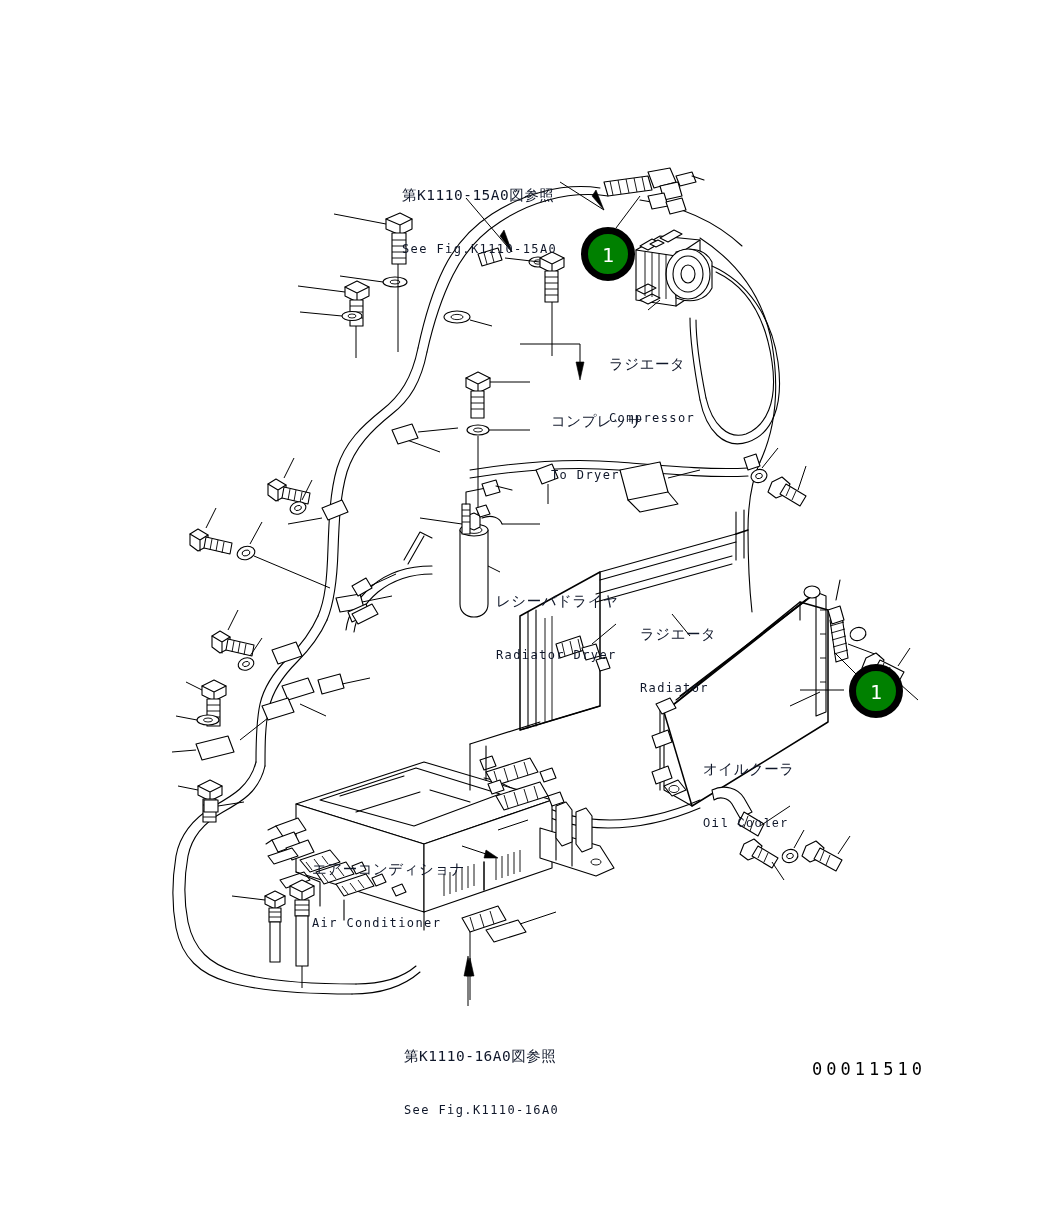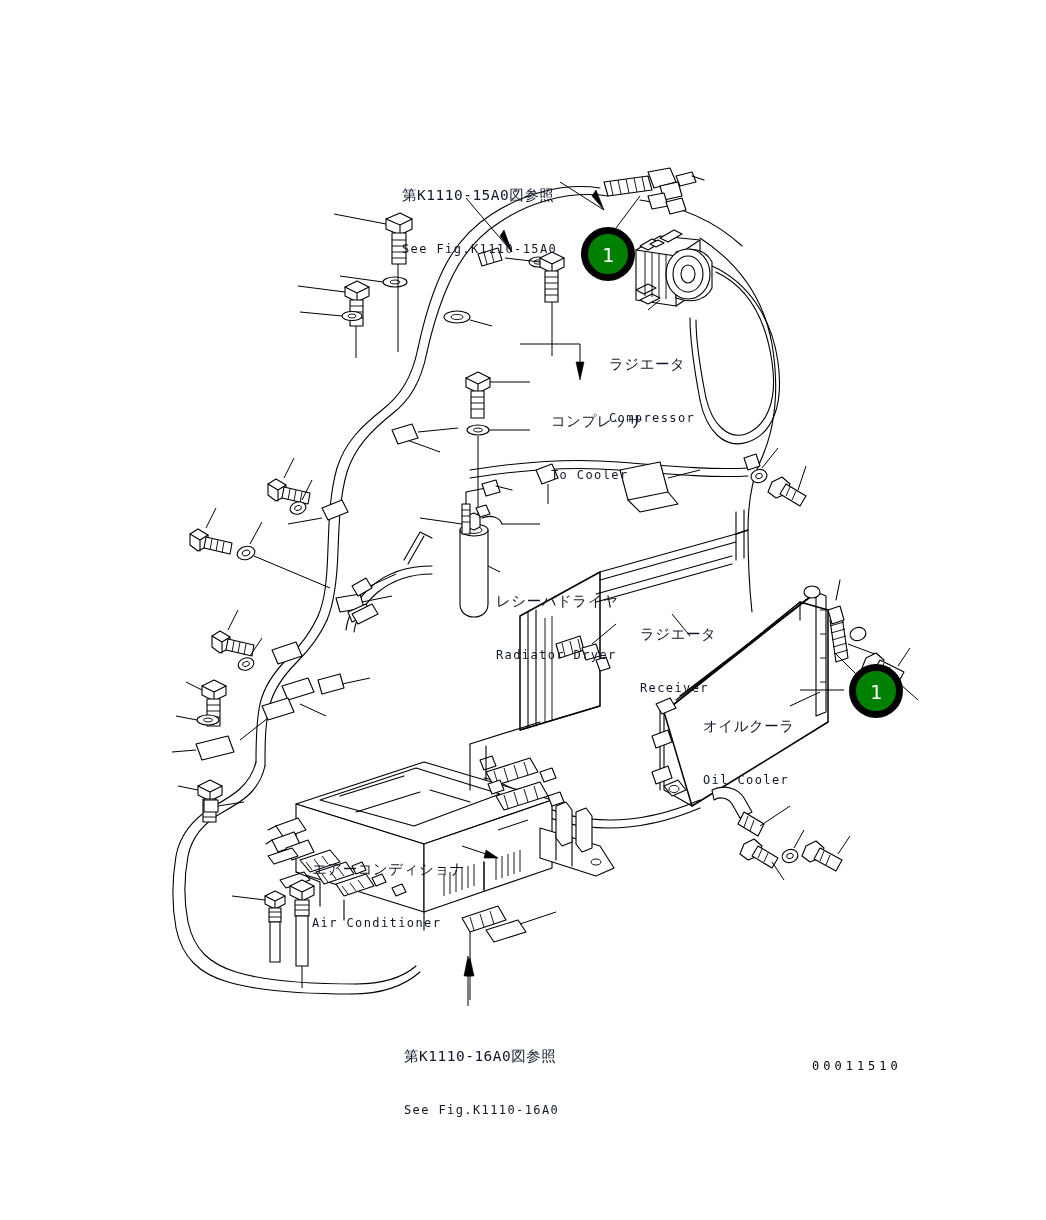--- a/index.html
+++ b/index.html
@@ -16,21 +16,21 @@
   .lead{fill:none;stroke:#000;stroke-width:1;}
   .fillw{fill:#fff;stroke:#000;stroke-width:1.1;stroke-linejoin:round;}
   .fillk{fill:#000;stroke:#000;stroke-width:0.6;}
   .thin{fill:none;stroke:#000;stroke-width:0.9;}
 
   
   .lbl{position:absolute;white-space:pre;color:#0f172a;line-height:1.18;
        font-family:"DejaVu Sans Mono","Liberation Mono",monospace;}
   .lbl .jp{font-size:14.5px;letter-spacing:0.5px;display:block;}
   .lbl .en{font-size:12px;letter-spacing:1.4px;display:block;}
-  .dwgno{position:absolute;font-size:12px;letter-spacing:4px;color:#000;}
+  .dwgno{position:absolute;font-size:17px;letter-spacing:4px;color:#000;}
 
   
   .callout{position:absolute;width:54px;height:54px;border-radius:50%;
     background:#008000;border:7px solid #000;box-sizing:border-box;
     display:flex;align-items:center;justify-content:center;}
   .callout span{color:#fff;font-size:20px;font-family:"DejaVu Sans Mono","Liberation Mono",monospace;
     line-height:1;transform:translateY(1px);}
 </style>
 </head>
 <body>
@@ -558,34 +558,34 @@
     <span class="en">See Fig.K1110-15A0</span>
   </div>
 
   <div class="lbl" style="left:609px; top:318px;">
     <span class="jp">ラジエータ</span>
     <span class="en">Compressor</span>
   </div>
 
   <div class="lbl" style="left:551px; top:375px;">
     <span class="jp">コンプレッサ</span>
-    <span class="en">To Cooler</span>
+    <span class="en">To Dryer</span>
   </div>
 
   <div class="lbl" style="left:496px; top:555px;">
     <span class="jp">レシーバドライヤ</span>
     <span class="en">Radiator Dryer</span>
   </div>
 
   <div class="lbl" style="left:640px; top:588px;">
     <span class="jp">ラジエータ</span>
-    <span class="en">Receiver</span>
-  </div>
-
-  <div class="lbl" style="left:703px; top:680px;">
+    <span class="en">Radiator</span>
+  </div>
+
+  <div class="lbl" style="left:703px; top:724px;font-family:Liberation Mono, monospace;">
     <span class="jp">オイルクーラ</span>
     <span class="en">Oil Cooler</span>
   </div>
 
   <div class="lbl" style="left:312px; top:823px;">
     <span class="jp">エアーコンディショナ</span>
     <span class="en">Air Conditioner</span>
   </div>
 
   <div class="lbl" style="left:404px; top:1010px;">

